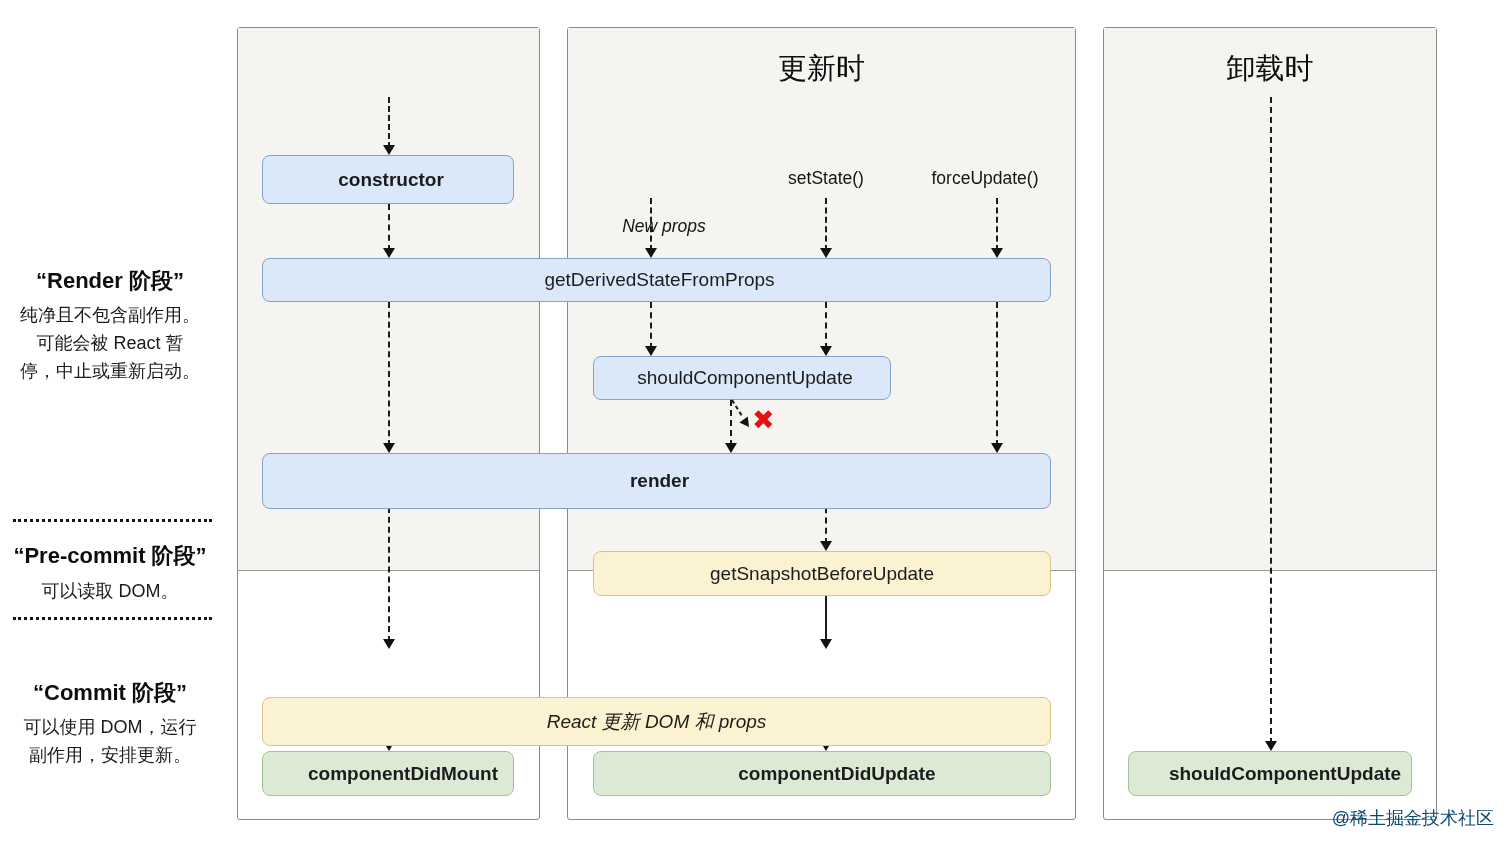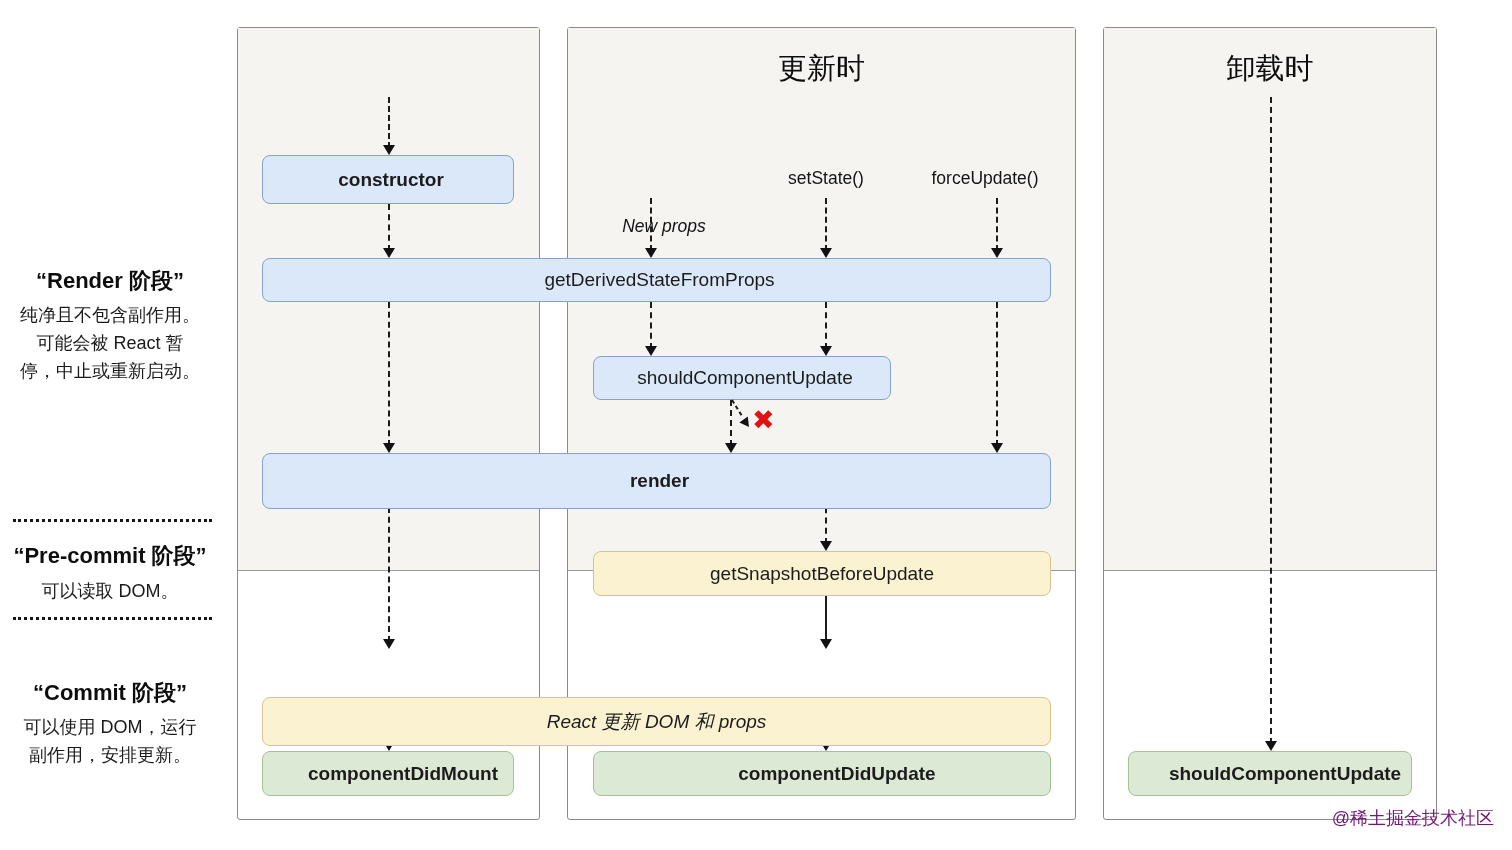--- a/index.html
+++ b/index.html
@@ -36,21 +36,21 @@
   .arrow{position:absolute;width:0;z-index:3;}
   .arrow .line{position:absolute;left:-1px;top:0;bottom:7px;border-left:2px dashed #1b1b1b;}
   .arrow.solid .line{border-left-style:solid;}
   .arrow .head{position:absolute;bottom:0;left:-6px;width:0;height:0;
     border-left:6px solid transparent;border-right:6px solid transparent;
     border-top:10px solid #111;}
   .branch-svg{position:absolute;z-index:6;}
   .stop-x{position:absolute;font-size:27px;font-weight:900;color:#e11212;
     z-index:6;line-height:1;}
   
-  .watermark{position:absolute;right:18px;top:806px;font-size:18px;color:#701a75;z-index:7;}
+  .watermark{position:absolute;right:18px;top:806px;font-size:18px;color:#0c4a6e;z-index:7;}
 </style>
 </head>
 <body>
 
 <div class="stage">
 
   <div class="side-title" style="top:266px">“Render 阶段”</div>
   <div class="side-body" style="top:301px">纯净且不包含副作用。
 可能会被 React 暂
 停，中止或重新启动。</div>

